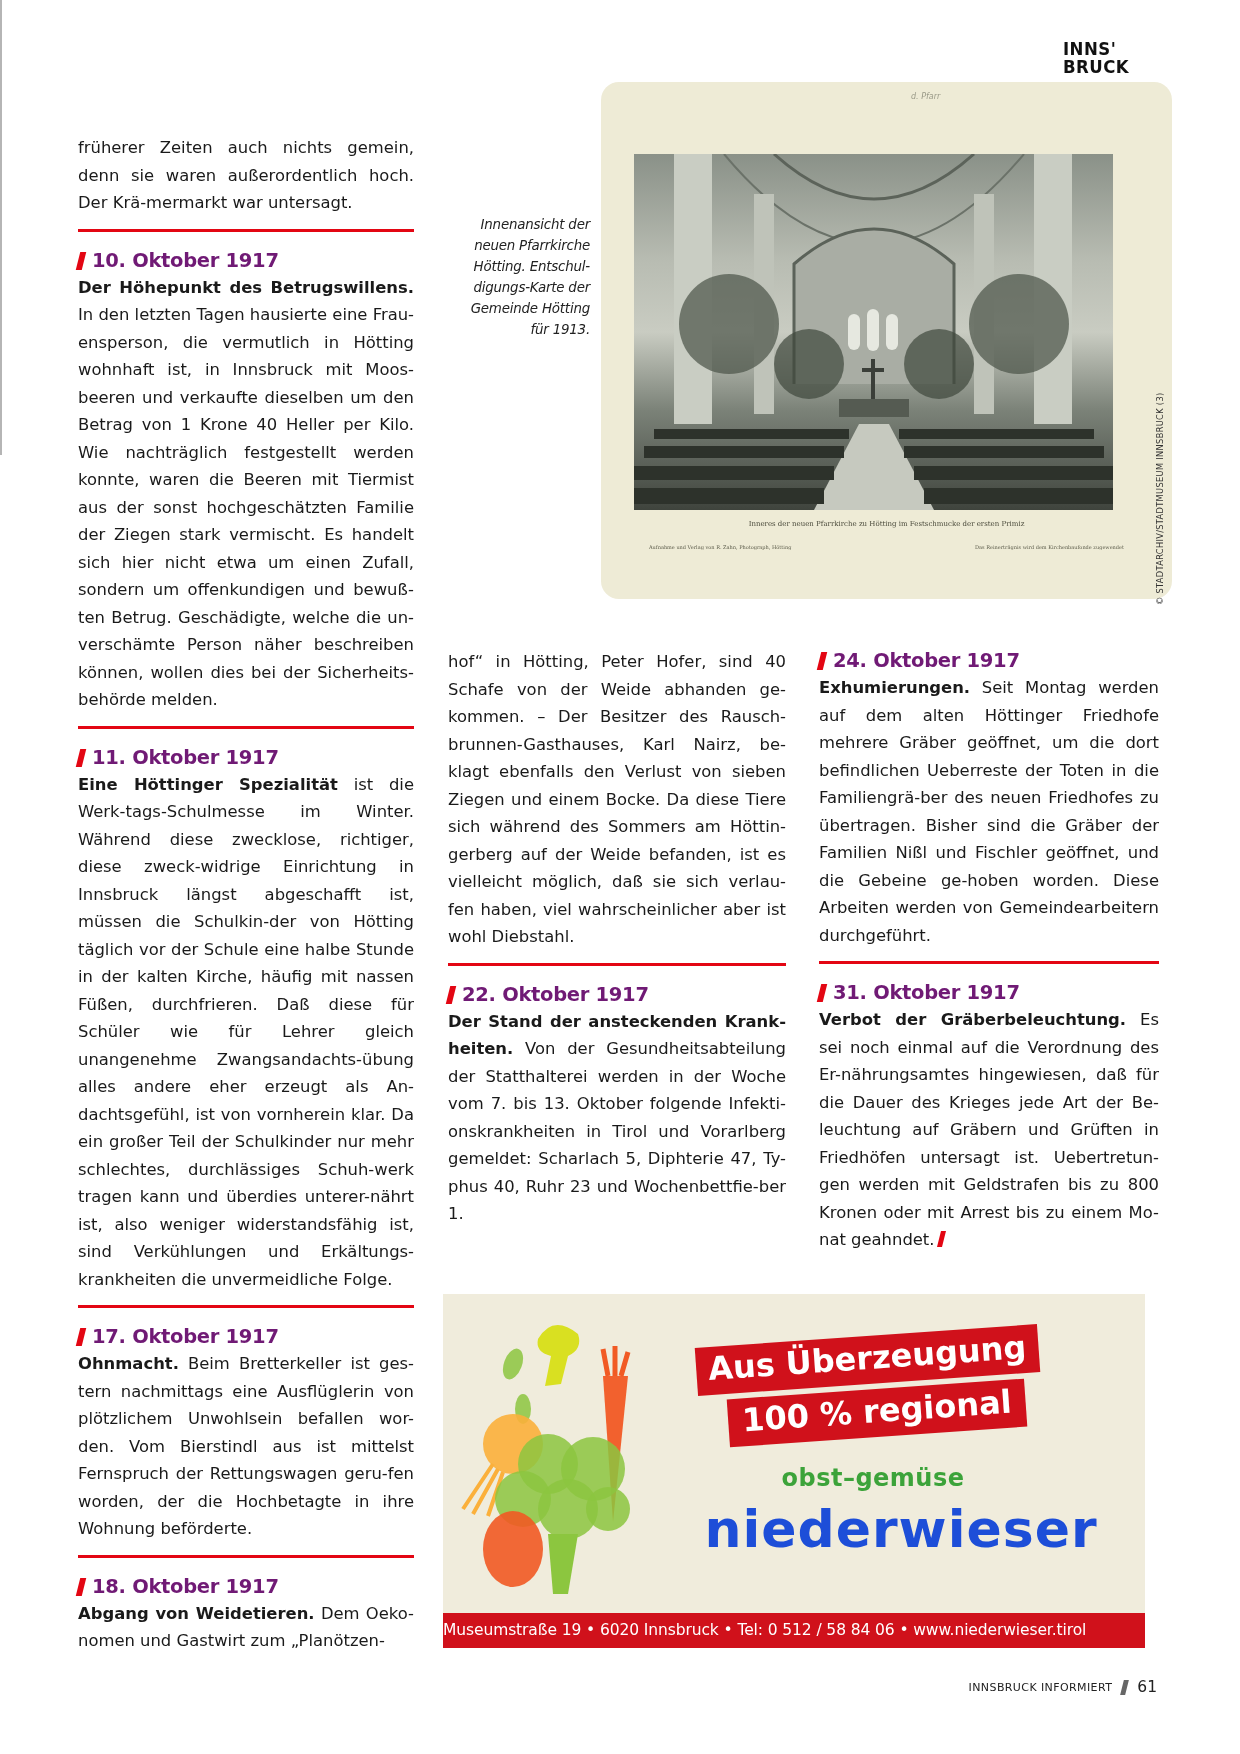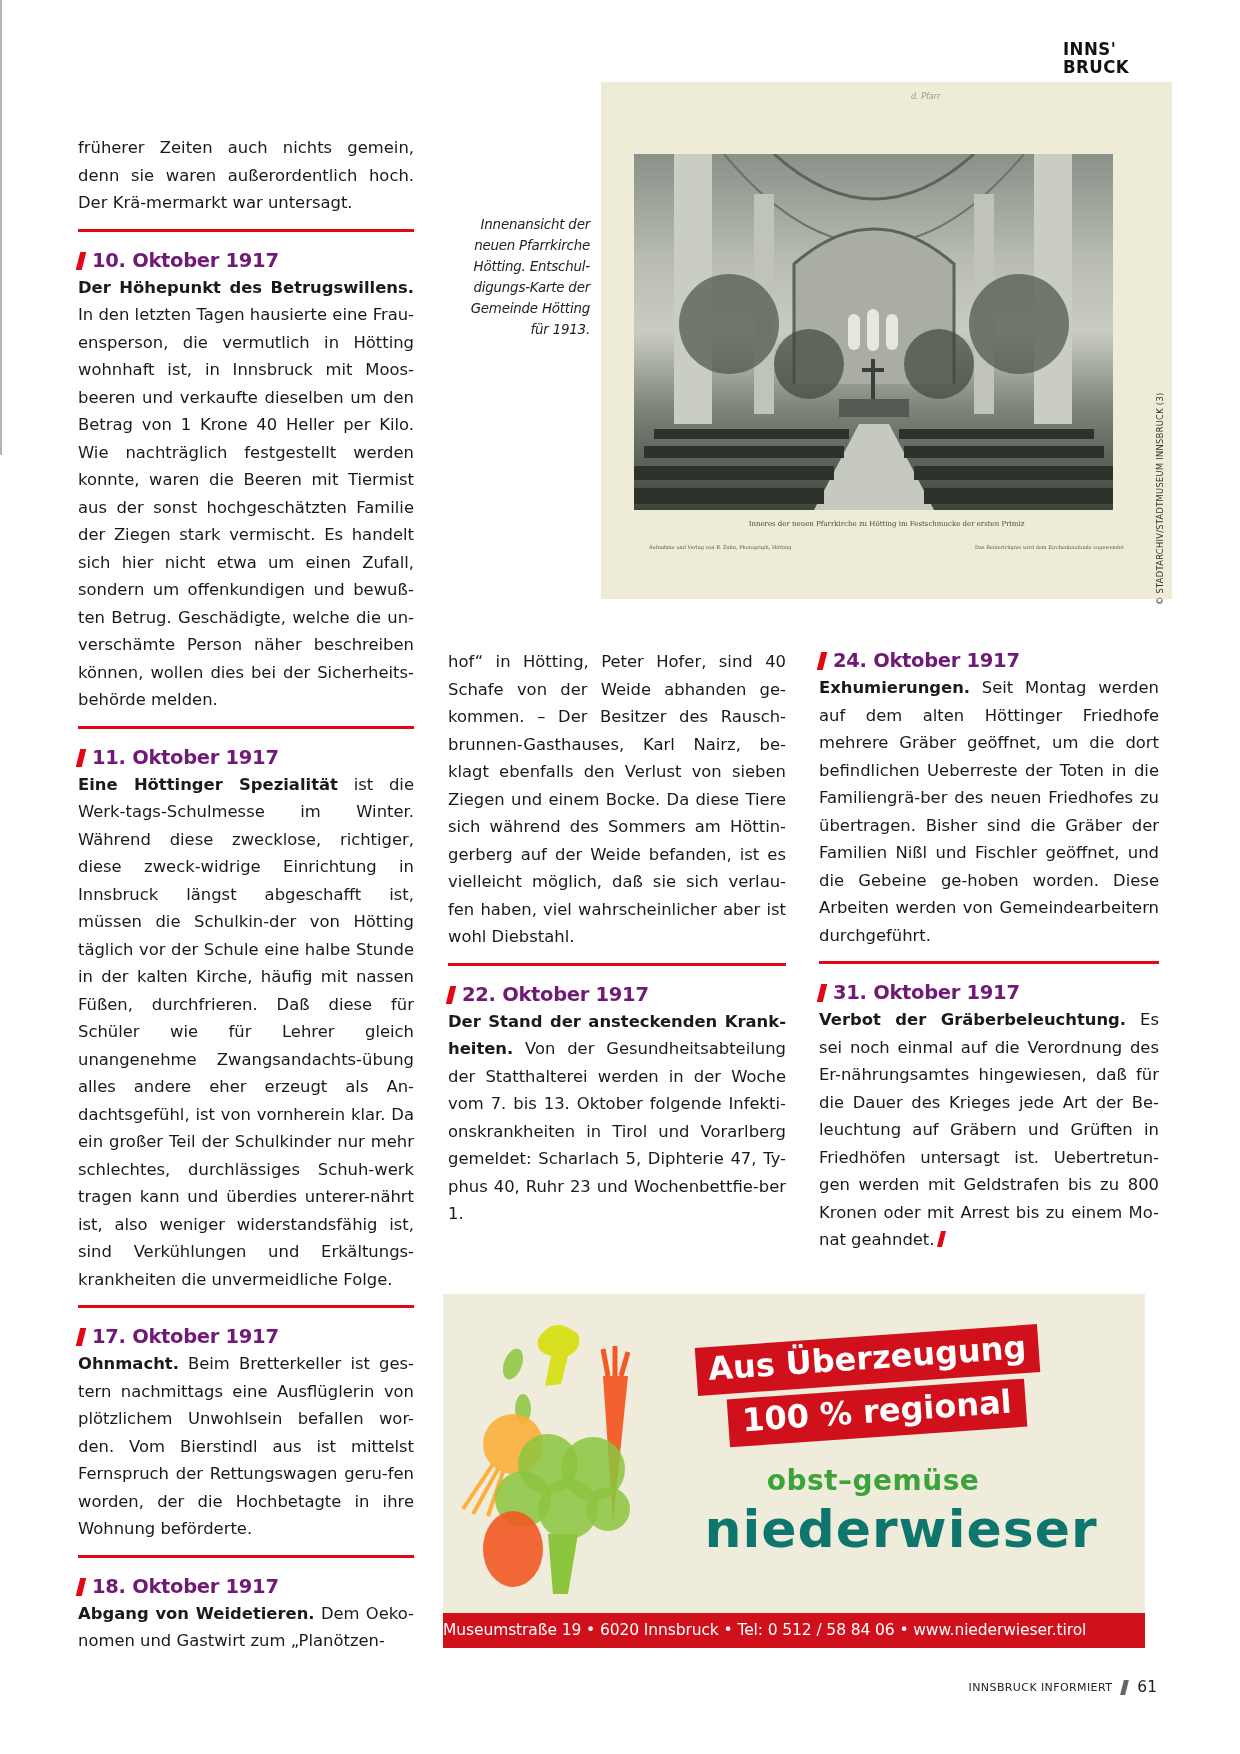--- a/index.html
+++ b/index.html
@@ -19,41 +19,41 @@
 
   .rule { height: 3px; background: #e30613; margin: 12px 0 16px 0; }
   .date { color: #701a75; font-weight: bold; font-size: 19.5px; line-height: 26px; letter-spacing: -0.3px; display: flex; align-items: center; }
   .slash { display: inline-block; width: 6px; height: 18px; background: #e30613; transform: skewX(-14deg); margin-right: 8px; }
   .lead { font-weight: bold; }
   .end-slash { display: inline-block; width: 5px; height: 16px; background: #e30613; transform: skewX(-14deg); margin-left: 4px; vertical-align: -2px; }
 
   .caption { position: absolute; left: 455px; top: 214px; width: 135px; text-align: right; font-style: italic;
              font-size: 13.4px; line-height: 21px; color: #222; letter-spacing: -0.2px; }
 
-  .photo { position: absolute; left: 601px; top: 82px; width: 571px; height: 517px; background: #eeebd6; }
+  .photo { position: absolute; left: 601px; top: 82px; width: 571px; height: 517px; background: #eeebd6; border-radius: 18px; }
   .photo-title { position: absolute; top: 38px; left: 0; right: 0; text-align: center; font-family: "DejaVu Serif", serif;
                  font-size: 15.5px; color: #3a3a2c; letter-spacing: 0.2px; }
   .photo-scribble { position: absolute; top: 10px; left: 310px; font-size: 8px; color: #9a9a88; font-style: italic; }
   .photo-img { position: absolute; left: 33px; top: 72px; width: 479px; height: 356px; overflow: hidden;
                background: linear-gradient(180deg, #8a9188 0%, #b8bcb2 30%, #c9ccc2 50%, #7b8278 72%, #3f443d 100%); }
   .photo-caption { position: absolute; top: 438px; left: 0; right: 0; text-align: center; font-family: "DejaVu Serif", serif;
                    font-size: 7px; color: #4b4b3c; }
   .photo-foot-l { position: absolute; top: 462px; left: 48px; font-family: "DejaVu Serif", serif; font-size: 5px; color: #5b5b4a; }
   .photo-foot-r { position: absolute; top: 462px; right: 48px; font-family: "DejaVu Serif", serif; font-size: 5px; color: #5b5b4a; }
 
   .credit { position: absolute; left: 1155px; top: 605px; transform: rotate(-90deg); transform-origin: left top;
             font-size: 8.3px; letter-spacing: 0.3px; color: #333; white-space: nowrap; }
 
   .ad { position: absolute; left: 443px; top: 1294px; width: 702px; height: 354px; background: #f0ecdc; overflow: hidden; }
   .ad-veg { position: absolute; left: 0; top: 0; width: 260px; height: 320px; }
   .ad-banner { position: absolute; background: #d0111b; color: #ffffff; font-weight: bold; white-space: nowrap; }
   .ad-banner-1 { left: 253px; top: 42px; padding: 2px 12px 6px 12px; font-size: 32px; line-height: 40px; transform: rotate(-4deg); }
   .ad-banner-2 { left: 285px; top: 95px; padding: 2px 14px 6px 14px; font-size: 32px; line-height: 40px; transform: rotate(-4deg); }
-  .ad-sub { position: absolute; left: 290px; top: 170px; width: 280px; text-align: center; color: #3ca33a; font-weight: bold; font-size: 28px; letter-spacing: 0.5px; }
-  .ad-brand { position: absolute; left: 248px; top: 205px; width: 420px; text-align: center; color: #0f766e; font-weight: bold; font-size: 52px; letter-spacing: 1px; }
+  .ad-sub { position: absolute; left: 290px; top: 170px; width: 280px; text-align: center; color: #3ca33a; font-weight: bold; font-size: 24px; letter-spacing: 0.5px; }
+  .ad-brand { position: absolute; left: 248px; top: 205px; width: 420px; text-align: center; color: #1d4ed8; font-weight: bold; font-size: 52px; letter-spacing: 1px; }
   .ad-footer { position: absolute; left: 0; bottom: 0; width: 100%; height: 35px; background: #d0111b; color: #fff;
                font-size: 15.5px; line-height: 35px; text-align: left; letter-spacing: -0.1px; }
 
   .footer { position: absolute; right: 83px; top: 1678px; display: flex; align-items: center; font-size: 11px; letter-spacing: 0.4px; color: #222; padding-left: 33px; }
   .footer .fslash { display: inline-block; width: 5px; height: 15px; background: #666; transform: skewX(-14deg); margin: 0 10px 0 10px; }
   .footer .page-num { font-size: 15.5px; letter-spacing: 0; }
 </style>
 </head>
 <body>
 

